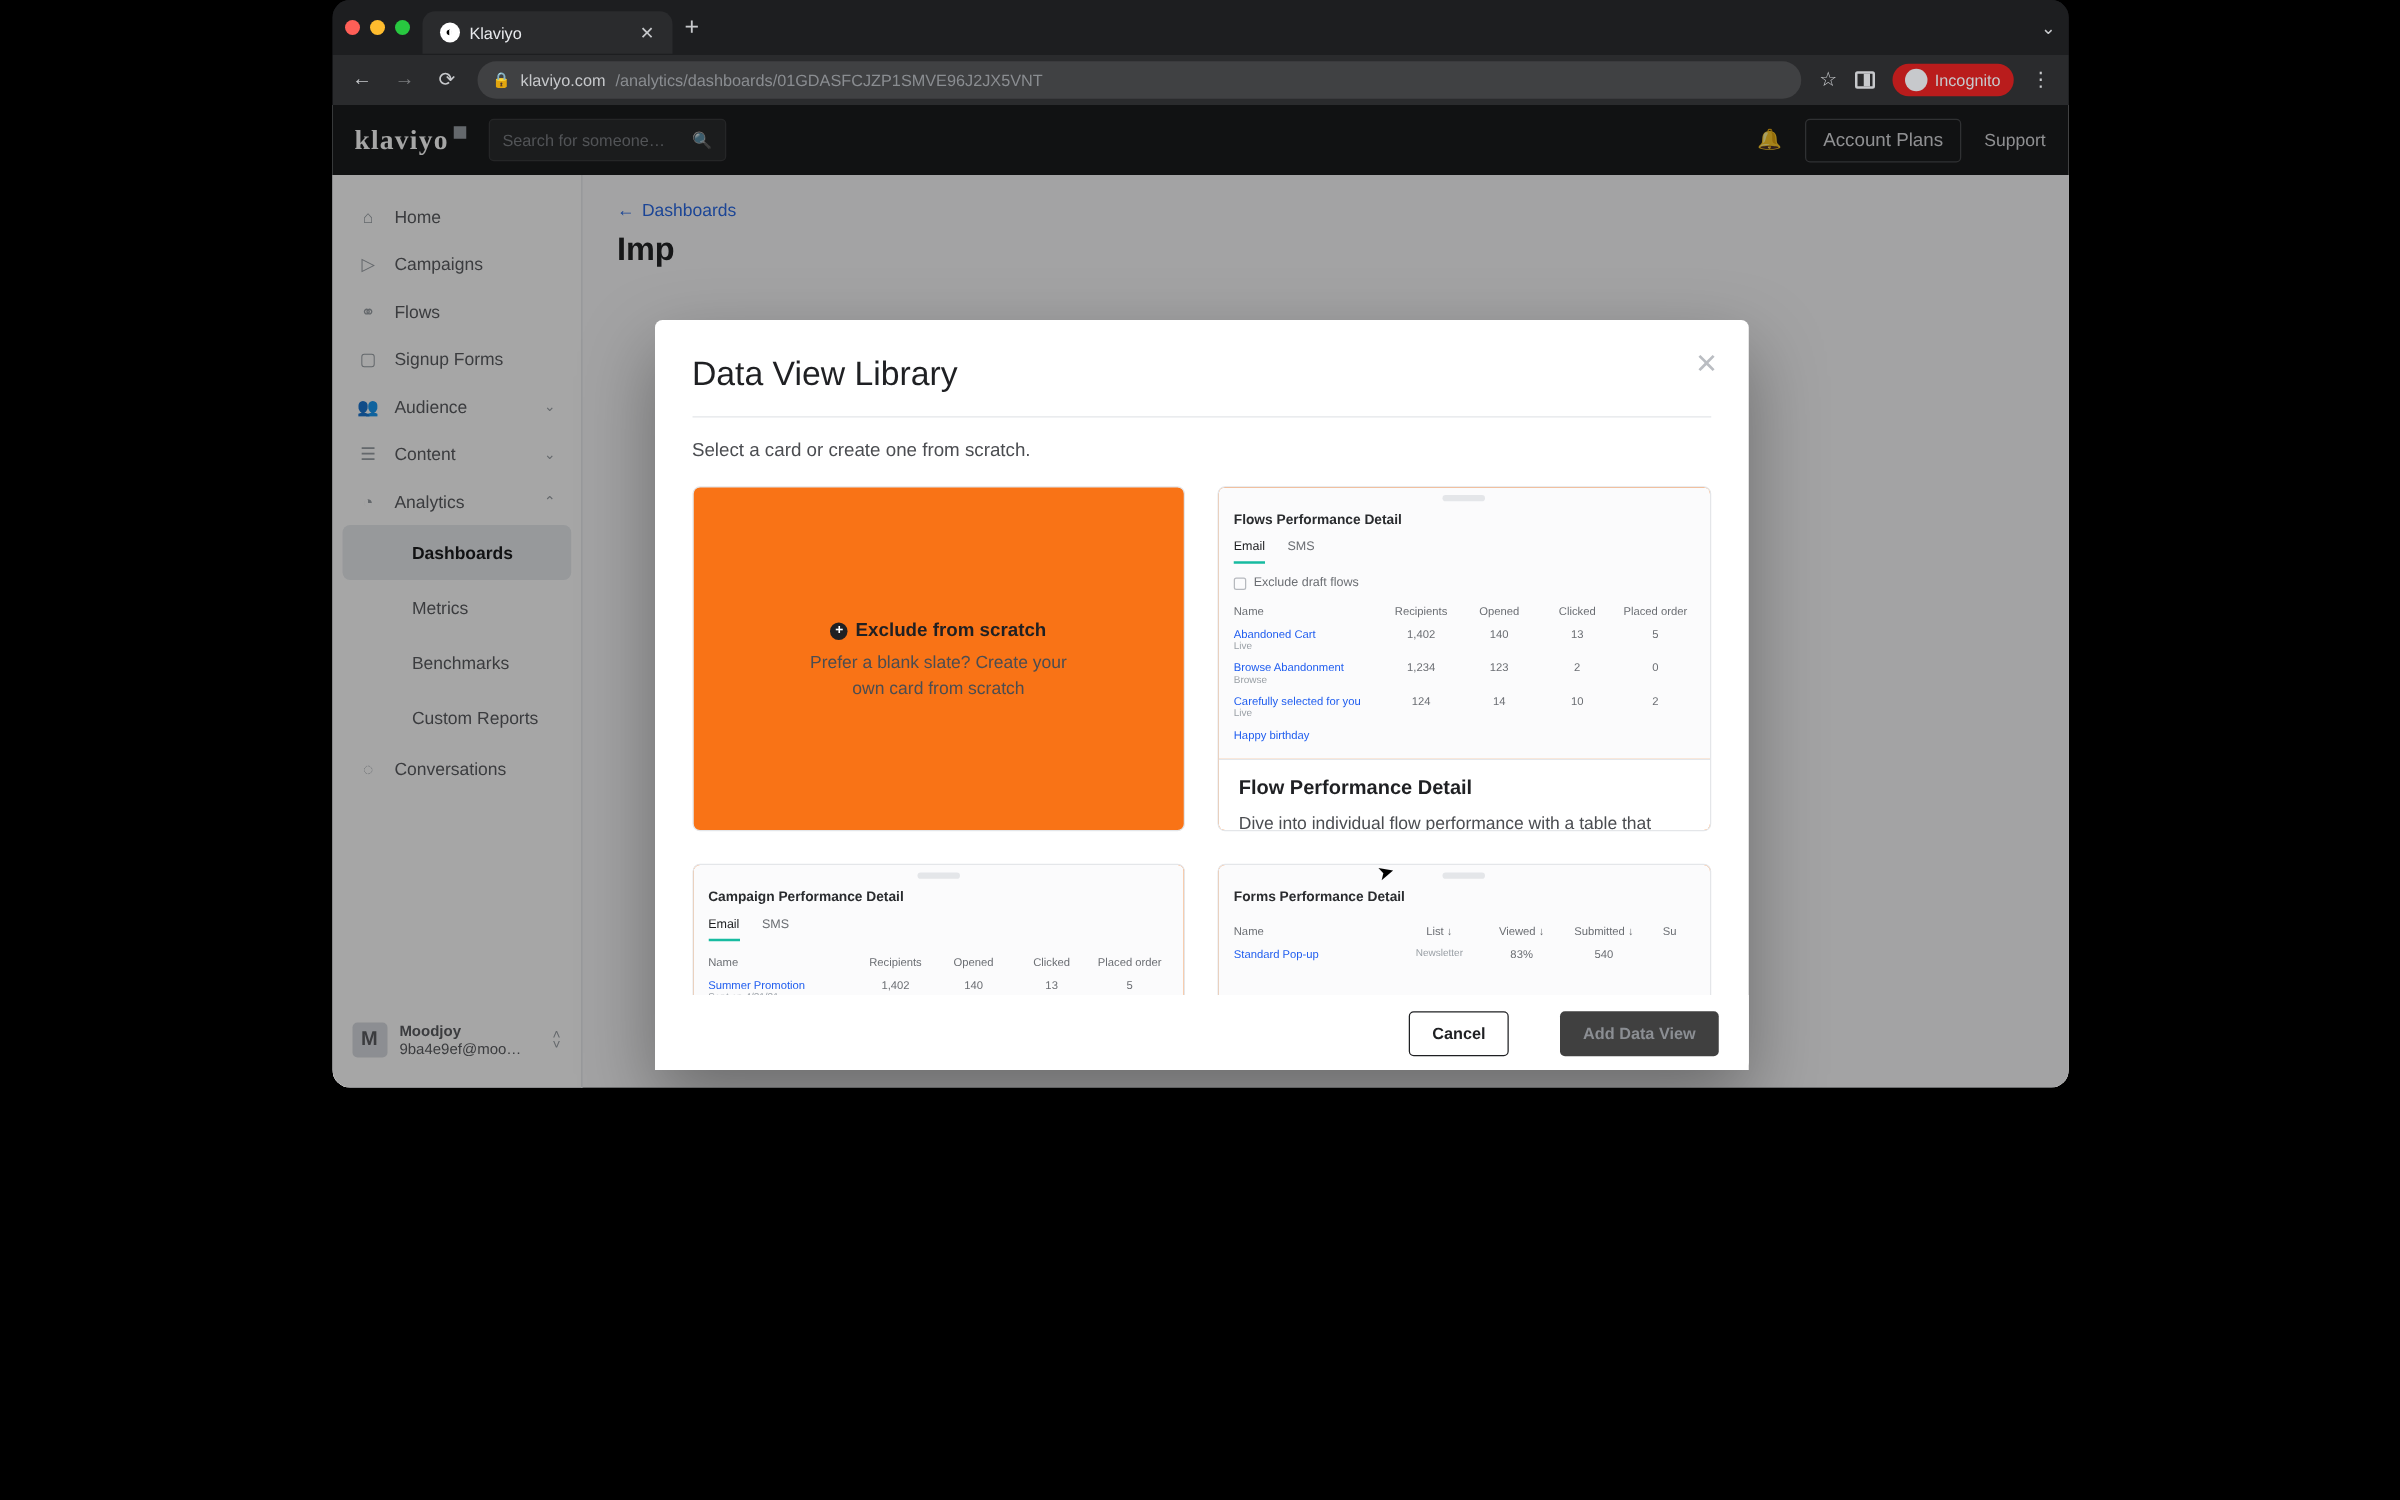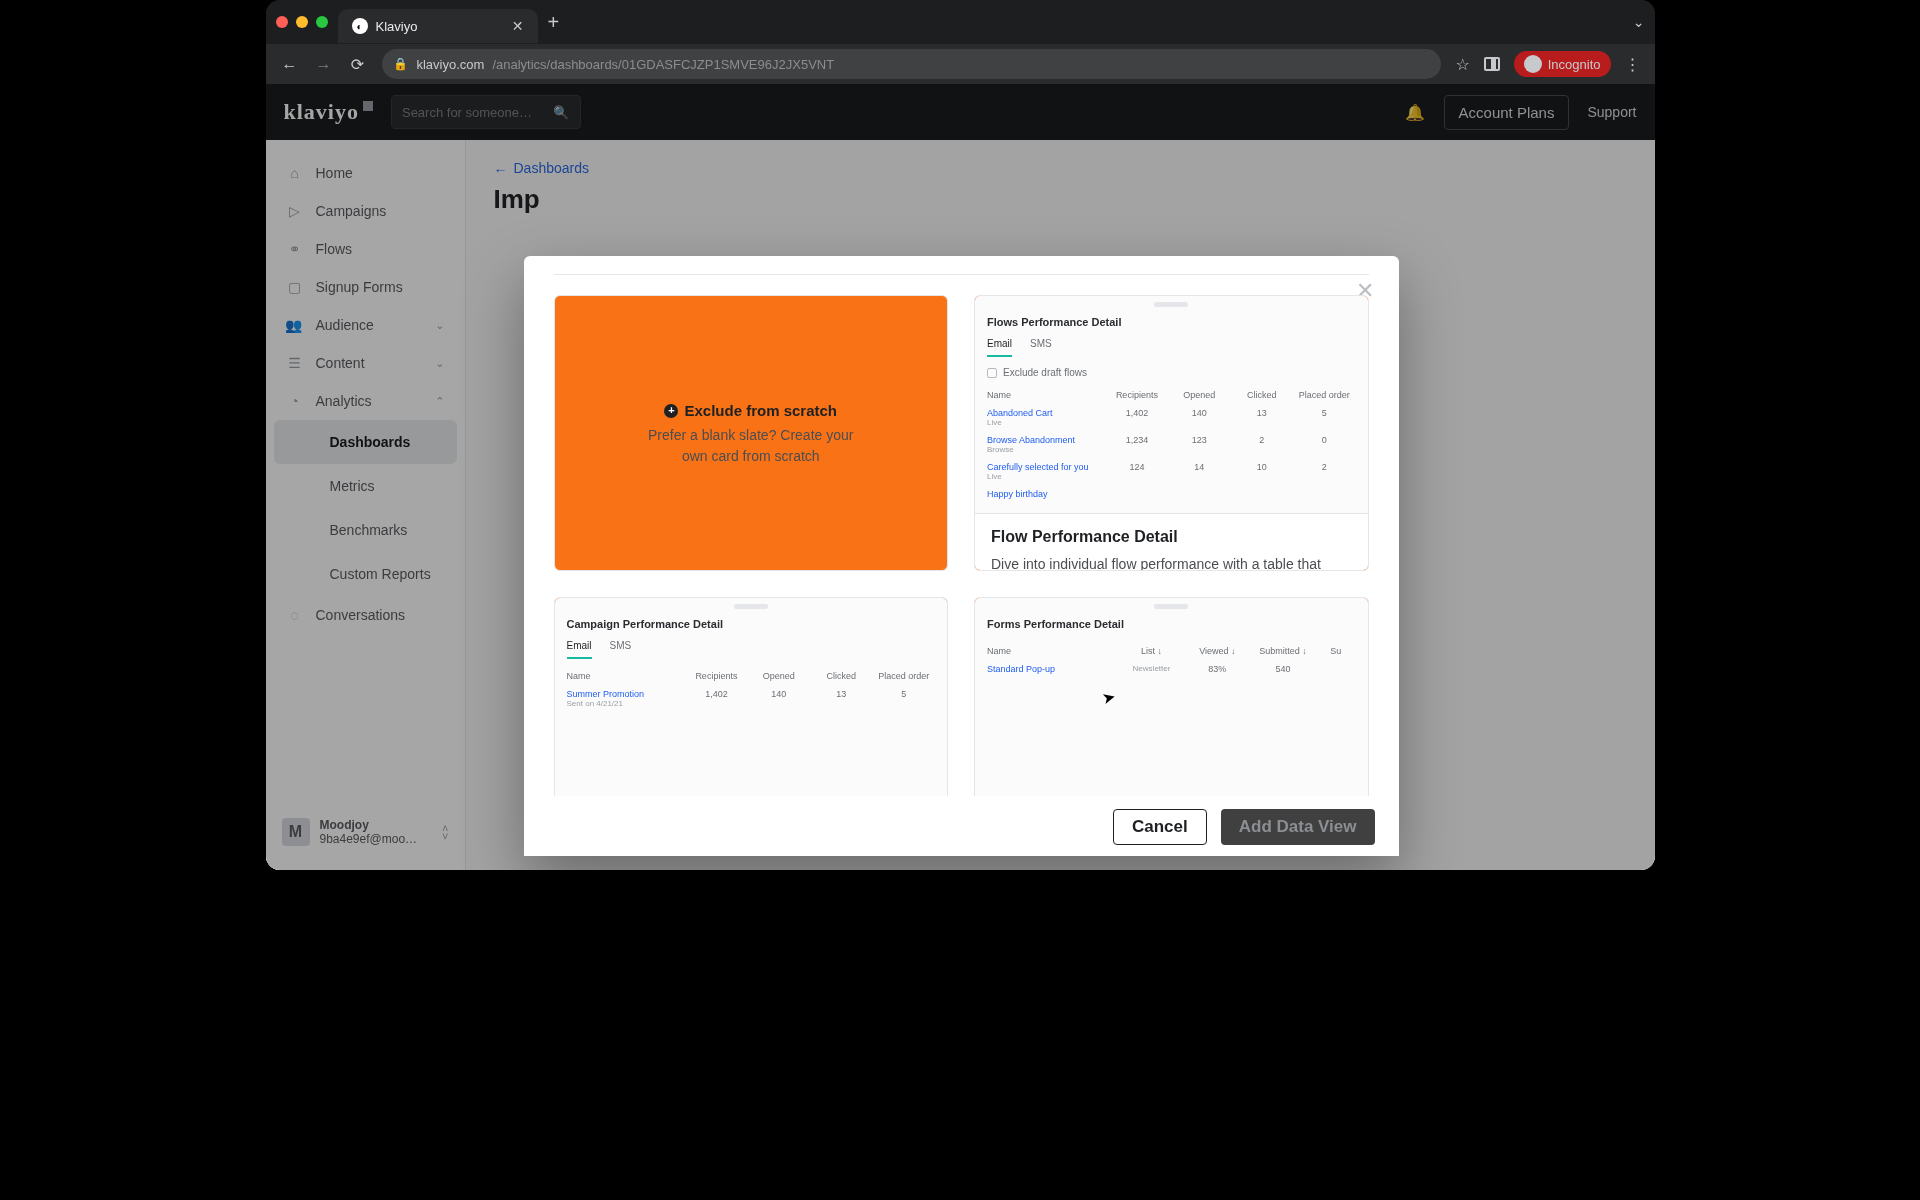--- a/index.html
+++ b/index.html
@@ -101,21 +101,21 @@
   .mini-row .name{color:var(--link);}
   .mini-row .sub{display:block;color:#9aa0a6;font-size:8px;}
   .mini-row .n{text-align:center;}
 
   .preview-meta{background:#fff;border-top:1px solid var(--border);padding:14px 16px;box-shadow:0 -2px 6px rgba(0,0,0,0.04);} 
   .preview-meta .pm-title{font-size:16px;font-weight:600;color:#1f2023;}
   .preview-meta .pm-desc{font-size:14px;color:#4b4d51;margin-top:8px;line-height:1.45;}
   .row2 .preview-thumb{padding-bottom:0;}
 
   .modal-footer{height:60px;display:flex;align-items:center;justify-content:flex-end;gap:14px;padding:0 24px;background:#fff;border-top:1px solid transparent;}
-  .btn{height:36px;padding:0 18px;border-radius:4px;font-size:17px;display:flex;align-items:center;}
+  .btn{height:36px;padding:0 18px;border-radius:4px;font-size:13px;display:flex;align-items:center;margin-left:27px;}
   .btn.outline{border:1px solid #1f2023;color:#1f2023;background:#fff;font-weight:600;}
   .btn.primary{background:#404040;color:#8b8e93;font-weight:600;}
 
   .cursor{position:absolute;left:578px;top:432px;font-size:16px;color:#000;transform:rotate(-15deg);pointer-events:none;}
 
   
   .forms-row{display:grid;grid-template-columns:2fr 1fr 1fr 1fr 0.6fr;font-size:9px;color:#6b6e73;padding:4px 0;}
   .forms-row.hd{font-weight:500;margin-top:12px;}
   .forms-row .n{text-align:center;}
   .forms-row .name{color:var(--link);}
@@ -240,21 +240,25 @@
           <span>Dashboards</span>
         </div>
         <div class="page-title">Imp</div>
       </div>
     </div>
 
     <div class="overlay"></div>
 
     <div class="modal">
       <div class="close-x">✕</div>
+      <div class="modal-head">
+        <div class="modal-title">Data View Library</div>
+      </div>
       <div class="modal-divider"></div>
+      <div class="modal-sub">Select a card or create one from scratch.</div>
 
       <div class="modal-body">
 
         <div class="card scratch">
           <div class="scratch-inner">
             <div class="scratch-title">
               <span class="plus-circle">+</span>
               <span>Exclude from scratch</span>
             </div>
             <div class="scratch-desc">Prefer a blank slate? Create your own card from scratch</div>

